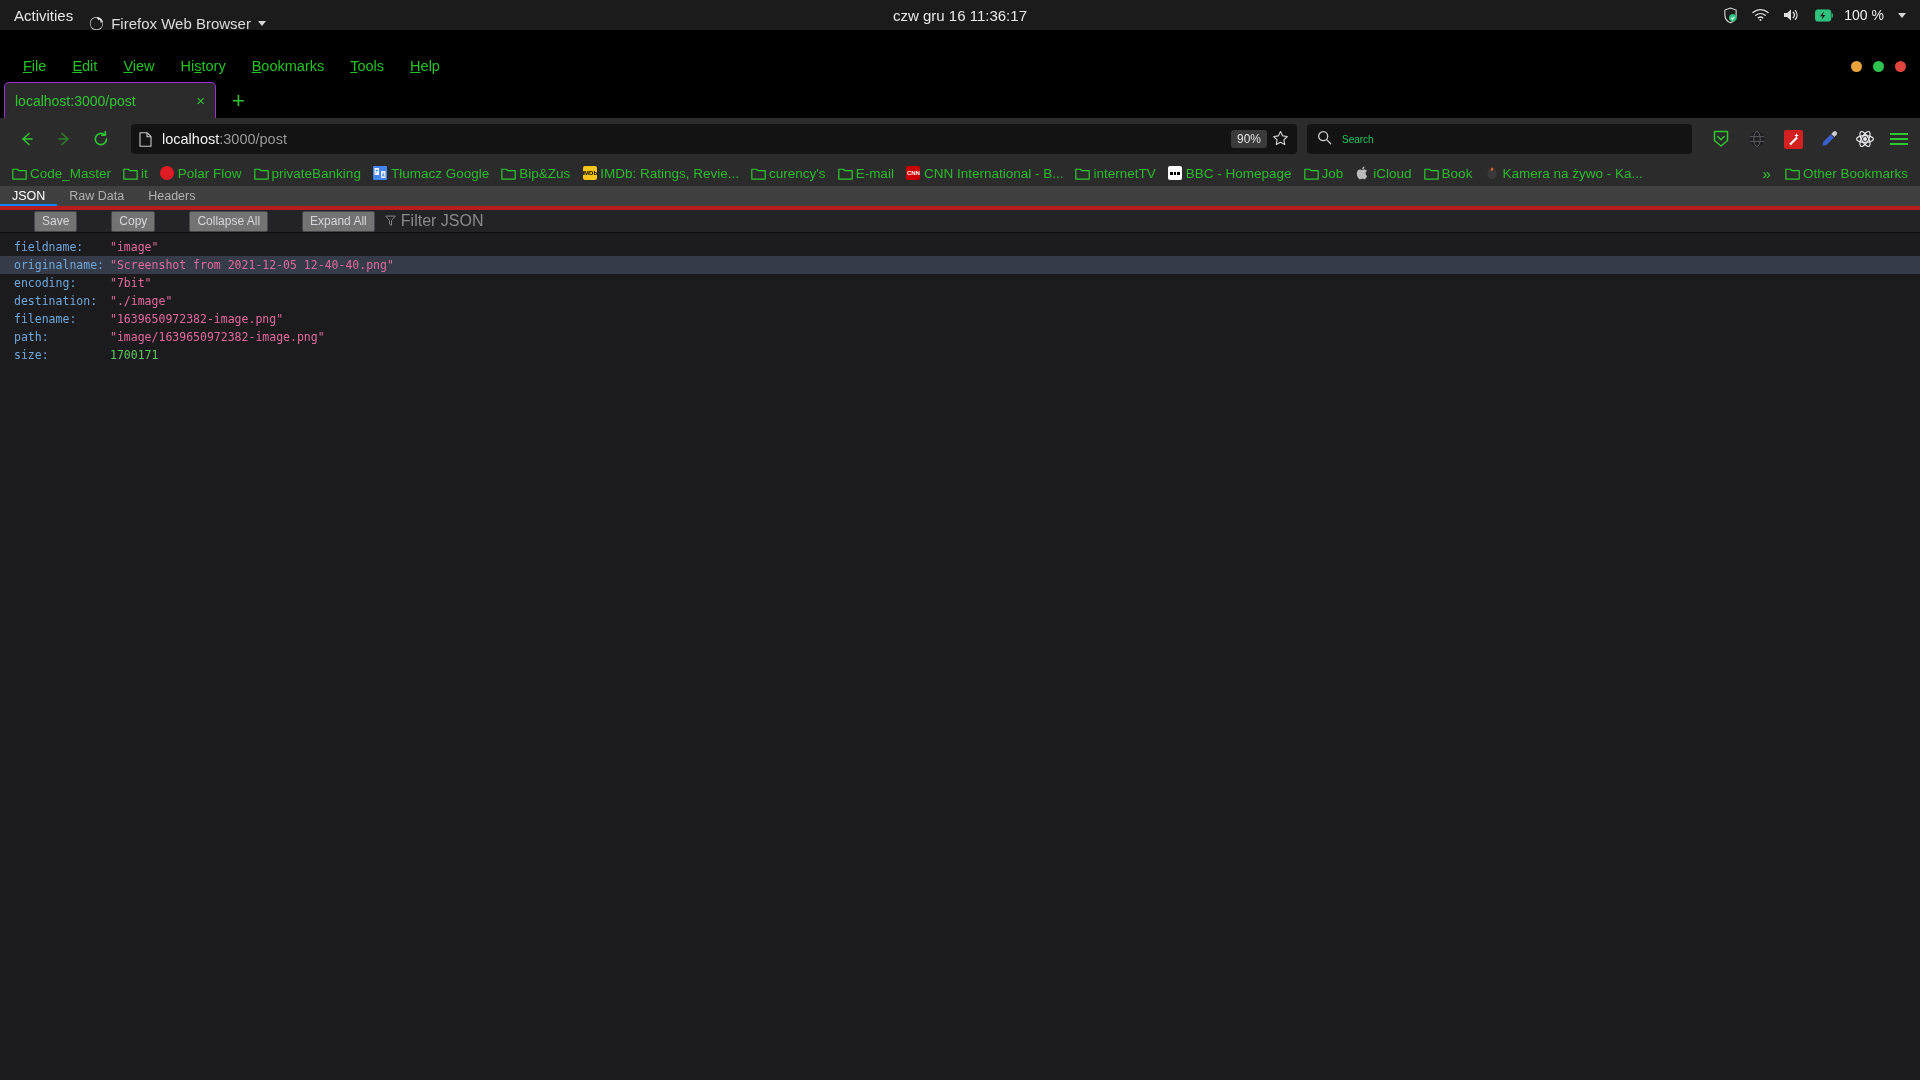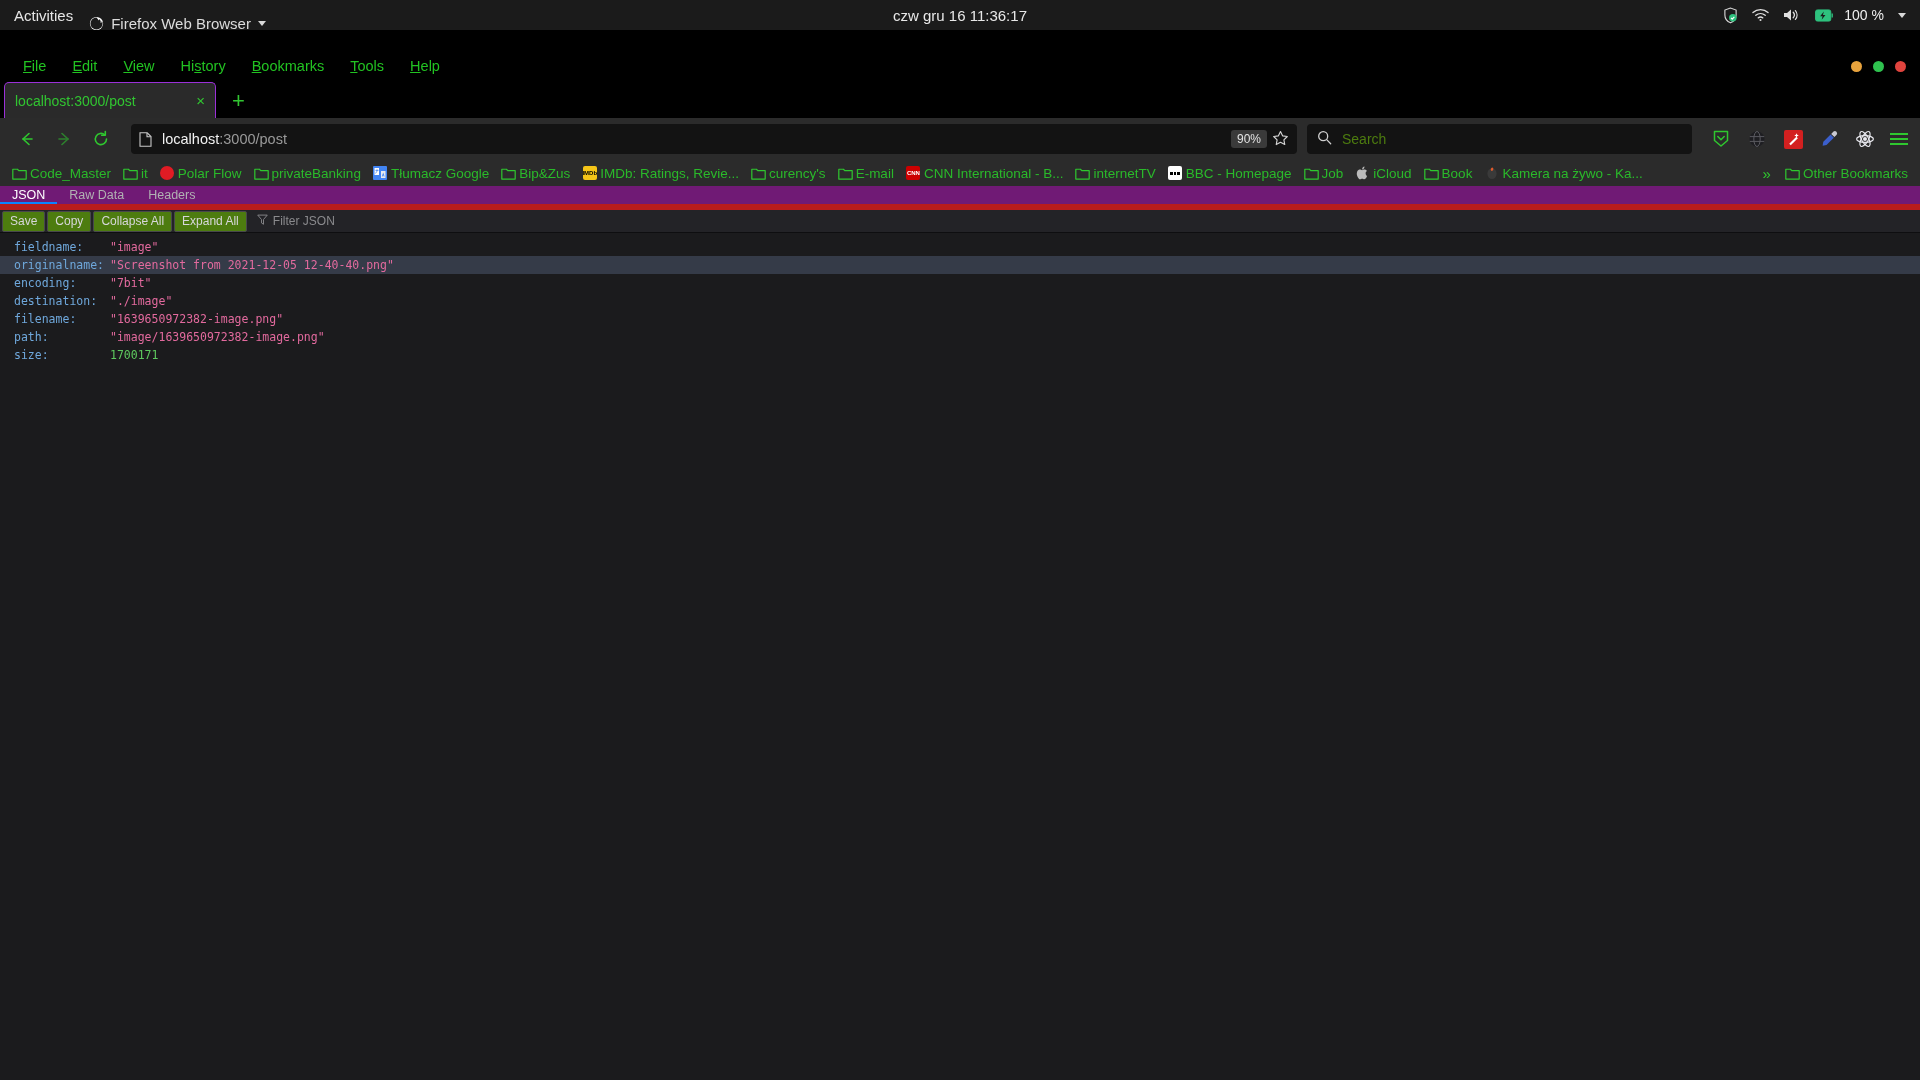--- a/index.html
+++ b/index.html
@@ -111,21 +111,21 @@
   .zoom-badge{
     background:#3a3a3a; color:#e2e2e2; font-size:12px;
     padding:2px 6px; border-radius:3px; cursor:pointer;
   }
   .star{ cursor:pointer; display:flex; }
   .searchbar{
     width:385px; height:30px; background:#131313;
     border-radius:4px; display:flex; align-items:center;
     padding:0 10px; gap:10px; margin-right:6px;
   }
-  .searchbar .ph{ color:#4d7c0f; font-size:14px; }
+  .searchbar .ph{ color:#22c55e; font-size:10px; }
   .tb-icons{ display:flex; align-items:center; gap:10px; margin-left:6px; }
   .tb-ico{ width:26px;height:26px; display:flex;align-items:center;justify-content:center; cursor:pointer; }
   .hamb{ display:flex; flex-direction:column; gap:3px; cursor:pointer; padding:4px 2px; }
   .hamb span{ display:block; width:18px; height:2px; background:#2fc72f; }
 
   
   .bookmarks{
     height:26px; background:#2b2b2b;
     display:flex; align-items:center; padding:0 6px;
     font-size:13.5px; white-space:nowrap; overflow:hidden;
@@ -150,45 +150,45 @@
   .fi-polar{ background:#e01b24; border-radius:50%; }
 
   
   .jsonviewer{
     background:#1b1b1d; color:#d7d7db;
     height:calc(1080px - 30px - 24px - 40px - 42px - 26px);
     display:flex; flex-direction:column;
   }
   .jv-tabs{
     height:24px; display:flex; align-items:stretch;
-    background:#701a75; font-size:12.5px;
-    border-bottom:6px solid #b91c1c;
+    background:#404040; font-size:12.5px;
+    border-bottom:4px solid #b91c1c;
   }
   .jv-tab{
     padding:0 12px; display:flex; align-items:center;
     color:#b1b1b3; cursor:pointer; position:relative;
   }
   .jv-tab.active{ color:#fff; }
   .jv-tab.active:after{
     content:""; position:absolute; left:0; right:0; bottom:0;
     height:2px; background:#0a84ff;
   }
   .jv-toolbar{
     height:23px; display:flex; align-items:center;
     background:#232327; gap:2px; padding:0 2px;
     border-bottom:1px solid #0e0e10;
   }
   .jv-btn{
     font-size:12px; color:#d7d7db; padding:2px 7px;
-    background:#4d7c0f; border:1px solid #48484c; border-radius:2px;
-    cursor:pointer; line-height:1.25;
+    background:#737373; border:1px solid #48484c; border-radius:2px;
+    cursor:pointer; line-height:1.25;margin-left:32px;
   }
   .jv-filter{
     display:flex; align-items:center; gap:5px;
-    margin-left:8px; color:#8a8a8d; font-size:12px;
+    margin-left:8px; color:#8a8a8d; font-size:16px;
   }
   .jv-body{ flex:1; overflow:auto; padding-top:5px; }
   .jrow{
     display:flex; align-items:center;
     height:18px; line-height:18px;
     font-family:"DejaVu Sans Mono", monospace; font-size:11.5px;
     padding-left:14px;
   }
   .jrow.hl{ background:#353b48; }
   .jkey{ color:#6fa8dc; width:96px; flex:none; }

